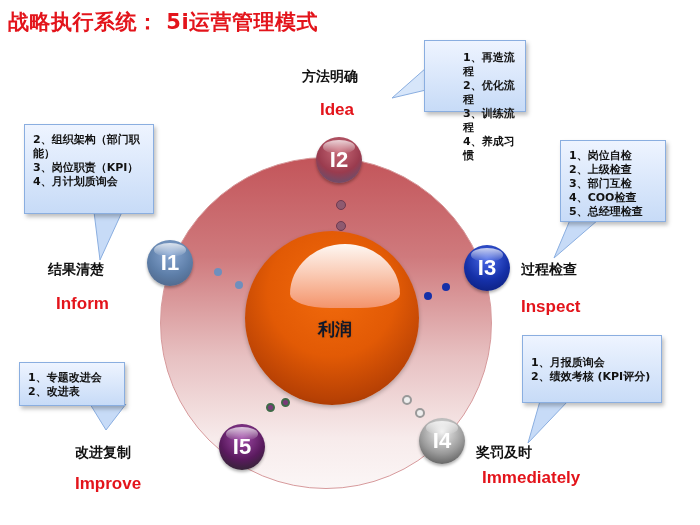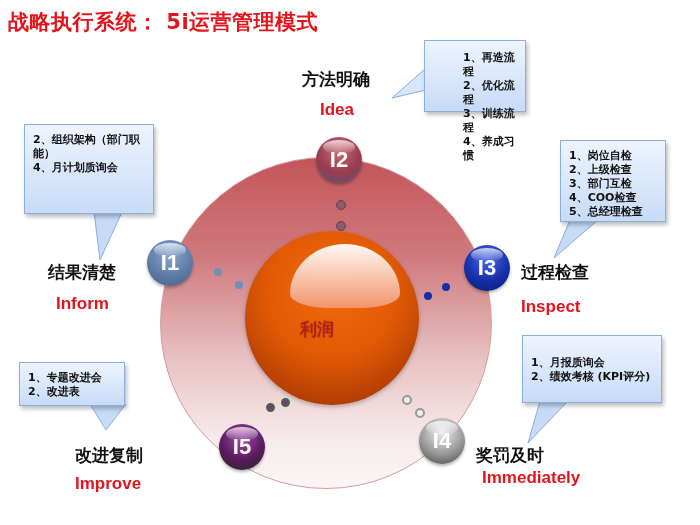--- a/index.html
+++ b/index.html
@@ -7,30 +7,30 @@
          font-family:"DejaVu Sans","Liberation Sans",sans-serif; }
   .title { position:absolute; left:8px; top:8px; font-size:21px; font-weight:bold; color:#e3141b; letter-spacing:0.5px; }
   .ring { position:absolute; left:160px; top:157px; width:332px; height:332px; border-radius:50%;
           background:linear-gradient(to bottom,#c3555a 0%,#cf7a7d 30%,#e7c0c1 60%,#f7ebeb 85%,#fbf6f6 100%);
           border:1px solid #d79a9c; box-sizing:border-box; }
   .core { position:absolute; left:245px; top:231px; width:174px; height:174px; border-radius:50%;
           background:radial-gradient(circle at 50% 35%,#f26a0c 0%,#e25a05 45%,#b84104 75%,#7c2a03 100%);
           box-shadow:0 2px 4px rgba(0,0,0,0.25); }
   .core-hl { position:absolute; left:290px; top:244px; width:110px; height:64px; border-radius:55px 55px 40px 40px / 50px 50px 14px 14px;
              background:linear-gradient(to bottom,#ffffff 0%,#fbd2c0 45%,#f49670 100%); opacity:0.95; }
-  .core-label { position:absolute; left:300px; top:318px; width:70px; text-align:left; font-size:17px; font-weight:bold; color:#b91c1c;
+  .core-label { position:absolute; left:300px; top:318px; width:70px; text-align:center; font-size:17px; font-weight:bold; color:#0f172a;
                 text-shadow:0 0 2px #b44a00; }
   .ball { position:absolute; width:46px; height:46px; border-radius:50%; color:#fff; font-weight:bold; font-size:22px;
           display:flex; align-items:center; justify-content:center; box-shadow:0 2px 3px rgba(0,0,0,0.3);
           font-family:"Liberation Sans","DejaVu Sans",sans-serif; }
   .ball::before { content:""; position:absolute; left:7px; top:3px; width:32px; height:14px; border-radius:50%;
                   background:linear-gradient(to bottom,rgba(255,255,255,0.75),rgba(255,255,255,0)); }
   .ball span { position:relative; }
   .dot { position:absolute; width:8px; height:8px; border-radius:50%; }
-  .label-zh { position:absolute; font-size:17px; font-weight:bold; color:#111; }
+  .label-zh { position:absolute; font-size:14px; font-weight:bold; color:#111; }
   .label-en { position:absolute; font-size:17px; font-weight:bold; color:#e3141b; font-family:"Liberation Sans","DejaVu Sans",sans-serif; }
   .callout { position:absolute; background:linear-gradient(to bottom,#eef4ff 0%,#c7dbf7 100%); border:1px solid #8aaee0;
              box-shadow:2px 3px 4px rgba(0,0,0,0.25); font-size:11px; font-weight:bold; color:#111; line-height:14px; box-sizing:border-box; }
   .callout ul { list-style:none; margin:0; padding:0; }
   .tail { position:absolute; }
 </style>
 </head>
 <body>
 
 <div class="title">战略执行系统： 5i运营管理模式</div>
@@ -94,20 +94,21 @@
     <li>4、养成习惯</li>
   </ul>
 </div>
 
 <svg class="tail" style="left:92px;top:212px;" width="40" height="50">
   <polygon points="2,0 30,0 8,48" fill="#c7dbf7" stroke="#8aaee0" stroke-width="1"></polygon>
 </svg>
 <div class="callout" style="left:24px;top:124px;width:130px;height:90px;padding:8px 0 0 8px;">
   <ul>
     <li>2、组织架构（部门职能）</li>
+    <li>3、岗位职责（KPI）</li>
     <li>4、月计划质询会</li>
   </ul>
 </div>
 
 <svg class="tail" style="left:552px;top:220px;" width="50" height="40">
   <polygon points="18,0 46,0 2,38" fill="#c7dbf7" stroke="#8aaee0" stroke-width="1"></polygon>
 </svg>
 <div class="callout" style="left:560px;top:140px;width:106px;height:82px;padding:8px 16px 0 8px;">
   <ul>
     <li>1、岗位自检</li>

